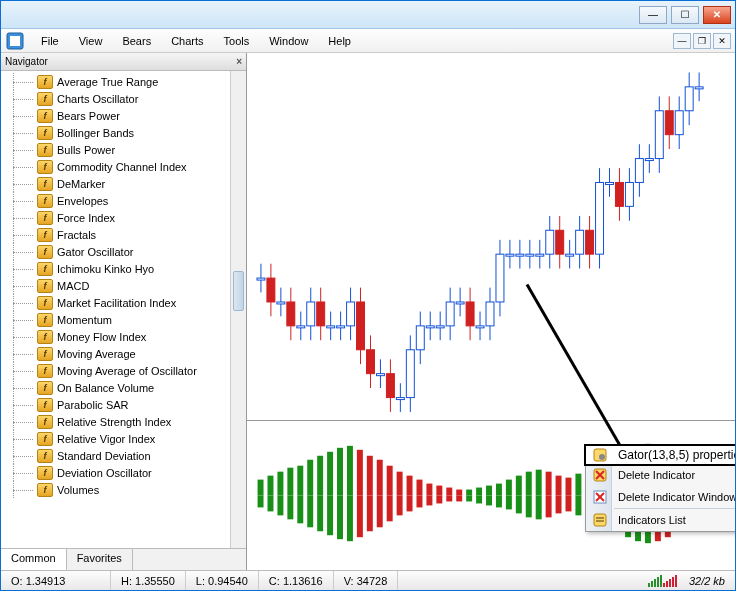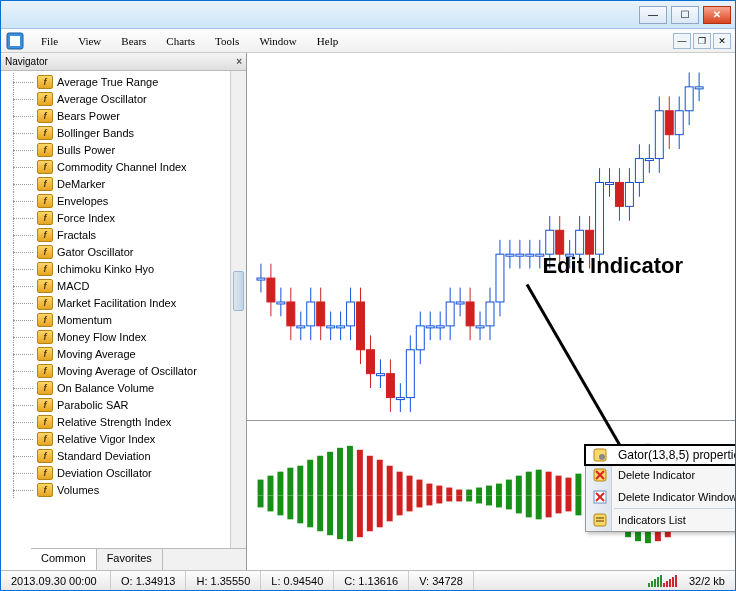--- a/index.html
+++ b/index.html
@@ -4,52 +4,52 @@
   <style>
     * { box-sizing: border-box; margin: 0; padding: 0; }
     body { font-family: Tahoma, Arial, sans-serif; font-size: 11px; background: #fff; overflow: hidden; }
     .window { width: 736px; height: 591px; border: 1px solid #0a6fd4; background: #fff; position: relative; }
     .titlebar { height: 28px; background: linear-gradient(to bottom, #e8f3fc, #cde5f7); border-bottom: 1px solid #a1c5e5; display: flex; align-items: center; justify-content: flex-end; padding: 0 4px; }
     .win-btns { display: flex; gap: 4px; }
     .win-btn { width: 28px; height: 18px; border: 1px solid #8fa9c4; background: linear-gradient(to bottom, #f5f9fc, #dce9f5); display: flex; align-items: center; justify-content: center; font-size: 10px; cursor: pointer; }
     .win-close { background: linear-gradient(to bottom, #f8a690, #d9441f); border-color: #b03010; color: #fff; font-weight: bold; }
     .menubar { height: 24px; background: linear-gradient(to bottom, #fdfdfd, #f1f1f1); border-bottom: 1px solid #ccc; display: flex; align-items: center; padding: 0 4px; }
     .app-icon { width: 20px; height: 20px; margin-right: 6px; display: inline-flex; align-items: center; justify-content: center; }
-    .menu-item { padding: 3px 10px; cursor: pointer; font-family: Liberation Serif, serif; }
+    .menu-item { padding: 3px 10px; cursor: pointer; }
     .mdi-btns { margin-left: auto; display: flex; gap: 2px; }
     .mdi-btn { width: 18px; height: 16px; border: 1px solid #9fb7d1; background: #f0f5fa; display: flex; align-items: center; justify-content: center; font-size: 9px; cursor: pointer; }
     .main { display: flex; height: calc(100% - 28px - 24px - 20px); }
     .navigator { width: 246px; border-right: 1px solid #999; background: #fff; display: flex; flex-direction: column; position: relative; }
     .nav-head { height: 18px; background: linear-gradient(to bottom, #f5f5f5, #dedede); border-bottom: 1px solid #bbb; display: flex; align-items: center; padding: 0 4px; font-size: 10px; }
     .nav-close { margin-left: auto; cursor: pointer; font-weight: bold; color: #555; }
     .nav-tree { flex: 1; overflow-y: auto; padding: 2px 0; position: relative; }
     .nav-item { display: flex; align-items: center; height: 17px; padding-left: 36px; position: relative; cursor: pointer; }
     .nav-item::before { content: ''; position: absolute; left: 12px; top: 0; bottom: 0; border-left: 1px dotted #999; }
     .nav-item::after { content: ''; position: absolute; left: 12px; top: 50%; width: 20px; border-top: 1px dotted #999; }
     .nav-icon { width: 16px; height: 14px; background: linear-gradient(to bottom, #fcd76a, #e5a523); border: 1px solid #b58414; border-radius: 2px; margin-right: 4px; display: flex; align-items:center; justify-content:center; font-size:9px; font-style:italic; color:#5a3700; font-weight:bold; }
     .nav-scroll { position: absolute; right: 0; top: 18px; bottom: 22px; width: 16px; background: #f0f0f0; border-left: 1px solid #ccc; }
     .nav-thumb { position:absolute; left:2px; right:2px; top:200px; height:40px; background:linear-gradient(to right,#dce7f0,#c0d5e8); border:1px solid #9fb7d1; border-radius:2px; }
-    .nav-tabs { height: 22px; border-top: 1px solid #bbb; display: flex; background: #f1f1f1; margin-left: 30px; }
+    .nav-tabs { height: 22px; border-top: 1px solid #bbb; display: flex; background: #f1f1f1; }
     .nav-tab { padding: 3px 10px; border-right: 1px solid #bbb; font-size: 11px; cursor: pointer; }
     .nav-tab.active { background: #fff; }
     .chart-area { flex: 1; position: relative; background: #fff; overflow: hidden; }
     .candles { position: absolute; inset: 0; }
     .gator-pane { position: absolute; left: 0; right: 0; bottom: 0; height: 150px; border-top: 1px solid #999; }
     .annotation { position: absolute; top: 200px; right: 52px; font-size: 22px; font-weight: bold; color: #000; }
     .annot-line { position: absolute; top: 230px; left: 280px; width: 190px; height: 3px; background: #000; transform-origin: left center; transform: rotate(60deg); }
     .ctx-menu { position: absolute; top: 392px; left: 338px; width: 250px; background: #f6f6f6; border: 1px solid #9a9a9a; box-shadow: 2px 2px 4px rgba(0,0,0,0.25); }
     .ctx-icon-strip { position: absolute; left: 0; top: 0; bottom: 0; width: 26px; background: linear-gradient(to right, #eef2f6, #dde5ee); border-right: 1px solid #c7d1dc; }
     .ctx-item { height: 22px; display: flex; align-items: center; padding-left: 32px; position: relative; cursor: pointer; font-size: 11px; }
     .ctx-item.hl { background: #fff; border: 2px solid #000; margin: -2px; z-index: 1; font-size: 12px; }
     .ctx-sep { height: 1px; background: #c7d1dc; margin-left: 28px; }
     .ctx-icn { position: absolute; left: 6px; width: 16px; height: 16px; display: flex; align-items:center; justify-content:center; }
     .statusbar { height: 20px; background: linear-gradient(to bottom,#fdfdfd,#e8e8e8); border-top: 1px solid #bbb; display: flex; align-items: center; font-size: 11px; }
     .status-cell { padding: 0 10px; border-right: 1px solid #ccc; height: 100%; display: flex; align-items: center; }
     .status-cell:first-child { width: 110px; }
-    .status-kb { margin-left: auto; padding: 0 10px; display: flex; align-items: flex-start; gap: 12px; }
+    .status-kb { margin-left: auto; padding: 0 10px; display: flex; align-items: flex-start; gap: 12px; font-style: italic; }
     .mini-bars { display: flex; align-items: flex-end; gap: 1px; height: 12px; }
     .mini-bars span { width: 2px; background: #2a8f2a; }
     .mini-bars span.r { background: #c23; }
   </style>
 </head>
 <body>
 
 <div class="window">
   <div class="titlebar">
     <div class="win-btns">
@@ -86,21 +86,21 @@
         <span>Navigator</span>
         <span class="nav-close">×</span>
       </div>
       <div class="nav-tree" id="nav-tree">
           <div class="nav-item">
             <span class="nav-icon">f</span>
             <span>Average True Range</span>
           </div>
           <div class="nav-item">
             <span class="nav-icon">f</span>
-            <span>Average Oscillator</span>
+            <span>Charts Oscillator</span>
           </div>
           <div class="nav-item">
             <span class="nav-icon">f</span>
             <span>Bears Power</span>
           </div>
           <div class="nav-item">
             <span class="nav-icon">f</span>
             <span>Bollinger Bands</span>
           </div>
           <div class="nav-item">
@@ -378,21 +378,20 @@
             <rect x="420" y="75" width="6" height="42" fill="#d02020"></rect>
             <rect x="430" y="35" width="6" height="40" fill="#d02020"></rect>
             <rect x="430" y="75" width="6" height="36" fill="#d02020"></rect>
             <rect x="440" y="39" width="6" height="36" fill="#d02020"></rect>
             <rect x="440" y="75" width="6" height="32" fill="#d02020"></rect>
             <rect x="450" y="45" width="6" height="30" fill="#d02020"></rect>
             <rect x="450" y="75" width="6" height="26" fill="#d02020"></rect>
           </svg>
       </div>
 
-      <div class="annotation">Edit Indicator</div>
       <div class="annot-line"></div>
 
       <div class="ctx-menu">
         <div class="ctx-icon-strip"></div>
         <div class="ctx-item hl">
           <span class="ctx-icn">
             <svg width="14" height="14">
                 <rect x="1" y="1" width="12" height="12" rx="2" fill="#fcd76a" stroke="#b58414"></rect>
                 <circle cx="9" cy="9" r="3" fill="#888"></circle>
               </svg>
@@ -429,21 +428,20 @@
               </svg>
           </span>
           <span>Indicators List</span>
 
         </div>
       </div>
     </div>
   </div>
 
   <div class="statusbar">
-    <div class="status-cell">2013.09.30 00:00</div>
     <div class="status-cell"><span>O:</span>&nbsp;<span>1.34913</span></div>
     <div class="status-cell"><span>H:</span>&nbsp;<span>1.35550</span></div>
     <div class="status-cell"><span>L:</span>&nbsp;<span>0.94540</span></div>
     <div class="status-cell"><span>C:</span>&nbsp;<span>1.13616</span></div>
     <div class="status-cell"><span>V:</span>&nbsp;<span>34728</span></div>
     <div class="status-kb">
       <div class="mini-bars">
         <span style="height:4px"></span>
           <span style="height:6px"></span>
           <span style="height:8px"></span>

